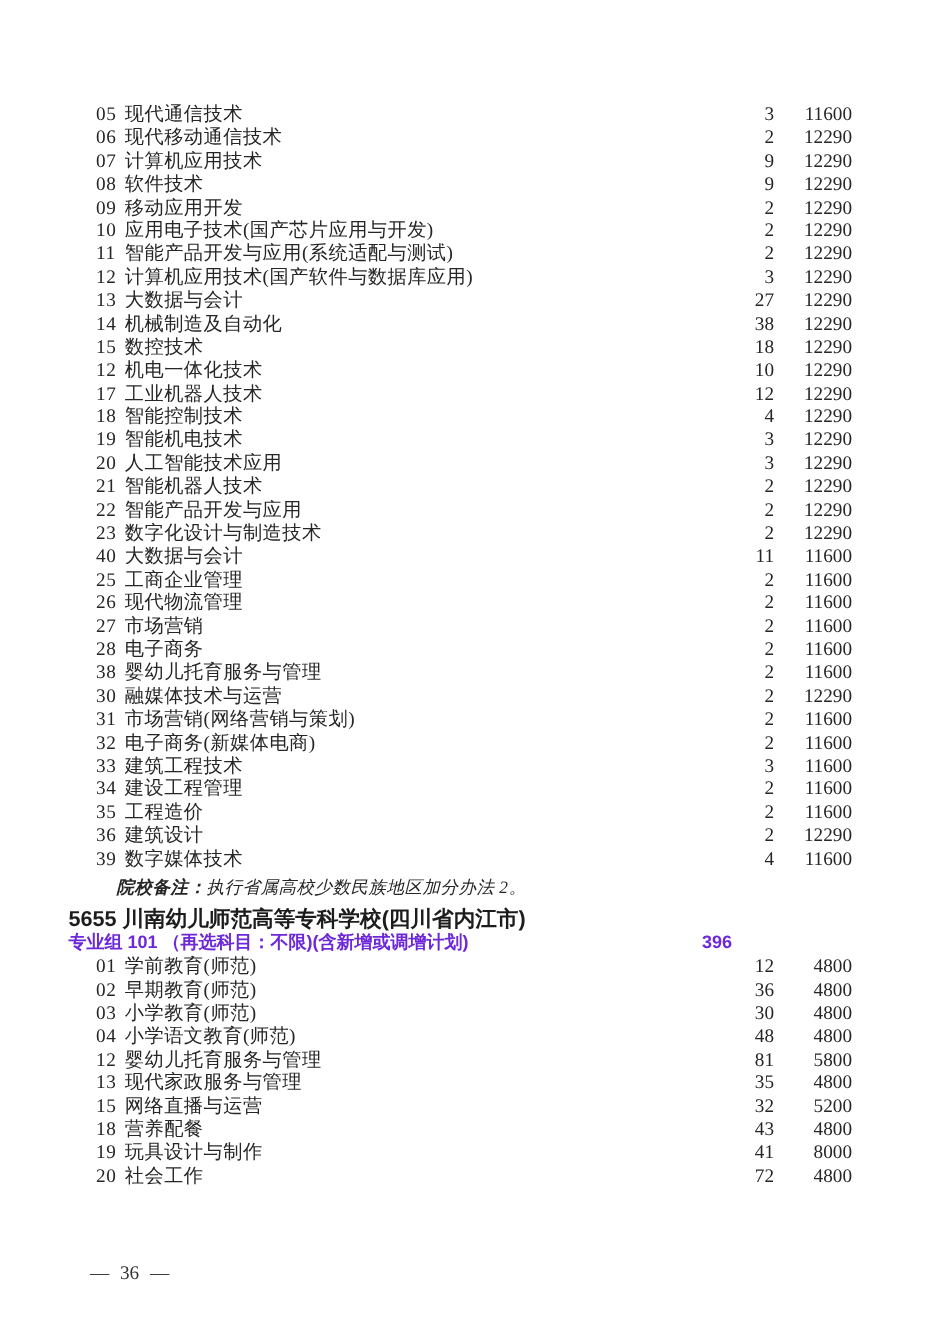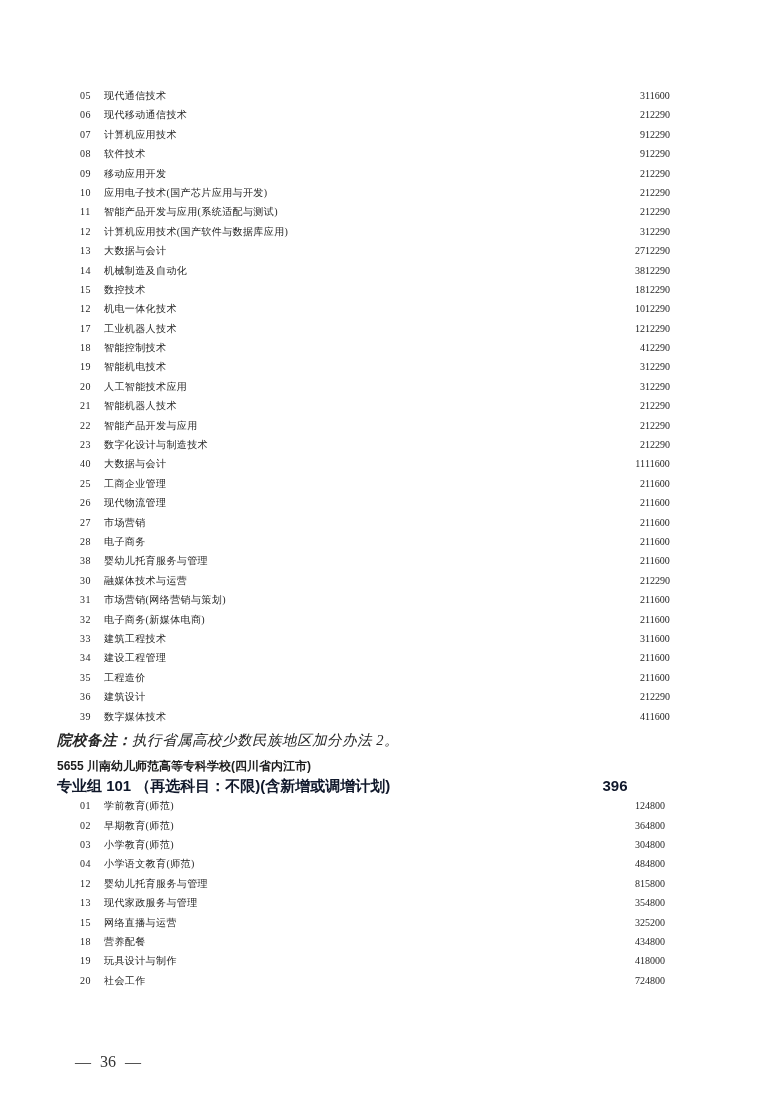--- a/index.html
+++ b/index.html
@@ -11,59 +11,59 @@
     overflow:hidden;
     font-family:"Liberation Serif","DejaVu Serif",serif;
     color:#262626;
   }
   .content { padding-top:86px; }
 
   .mrow {
     display:flex; align-items:center;
     height:19.4px;
     padding-left:80px; padding-right:67px;
-    font-size:10px; line-height:19.4px;
+    font-size:16px; line-height:19.4px;
     white-space:nowrap;
   }
   .mrow .code { flex:none; width:24px; letter-spacing:0.5px; }
   .mrow .name { flex:1; letter-spacing:0.4px; overflow:hidden; }
   .mrow .count { flex:none; width:50px; text-align:right; }
-  .mrow .fee { flex:none; width:65px; }
+  .mrow .fee { flex:none; width:65px; text-align:right; }
 
   .note-row {
     margin-top:5px;
     height:19.4px; line-height:19.4px;
     padding-left:57px;
     font-size:14.5px;
     font-style:italic;
     letter-spacing:0.5px;
     white-space:nowrap;
   }
-  .note-label { font-weight:700; }
+  .note-label { font-weight:700;margin-left:40px; }
 
   .school-heading {
     margin:6px 0 0 0;
     padding-left:57px;
     height:20px; line-height:20px;
-    font-size:12px; font-weight:700;
+    font-size:18px; font-weight:700;
     font-family:"Liberation Sans","DejaVu Sans",sans-serif;
     color:#1c1c1c;
     white-space:nowrap;
   }
   .group-row {
     display:flex; align-items:center;
     height:20px; line-height:20px;
     padding-left:57px; padding-right:132px;
     font-size:15px; font-weight:700;
     font-family:"Liberation Sans","DejaVu Sans",sans-serif;
-    color:#0f172a;
+    color:#6d28d9;
     white-space:nowrap;
   }
   .group-title { flex:1; }
-  .group-count { flex:none; width:60px; text-align:center; font-weight:600; }
+  .group-count { flex:none; width:60px; text-align:left; font-weight:600; }
 
   .footer {
     position:absolute; left:75px; top:1053px;
     display:flex; align-items:center; gap:9px;
     font-size:16px; color:#333333;
     font-family:"Liberation Serif","DejaVu Serif",serif;
   }
 </style>
 </head>
 <body>

